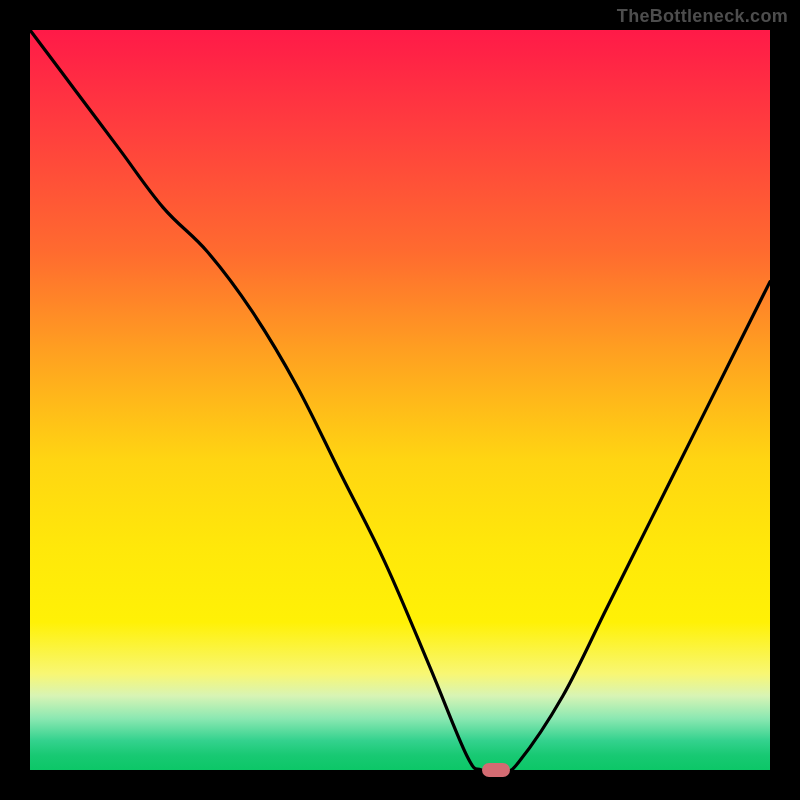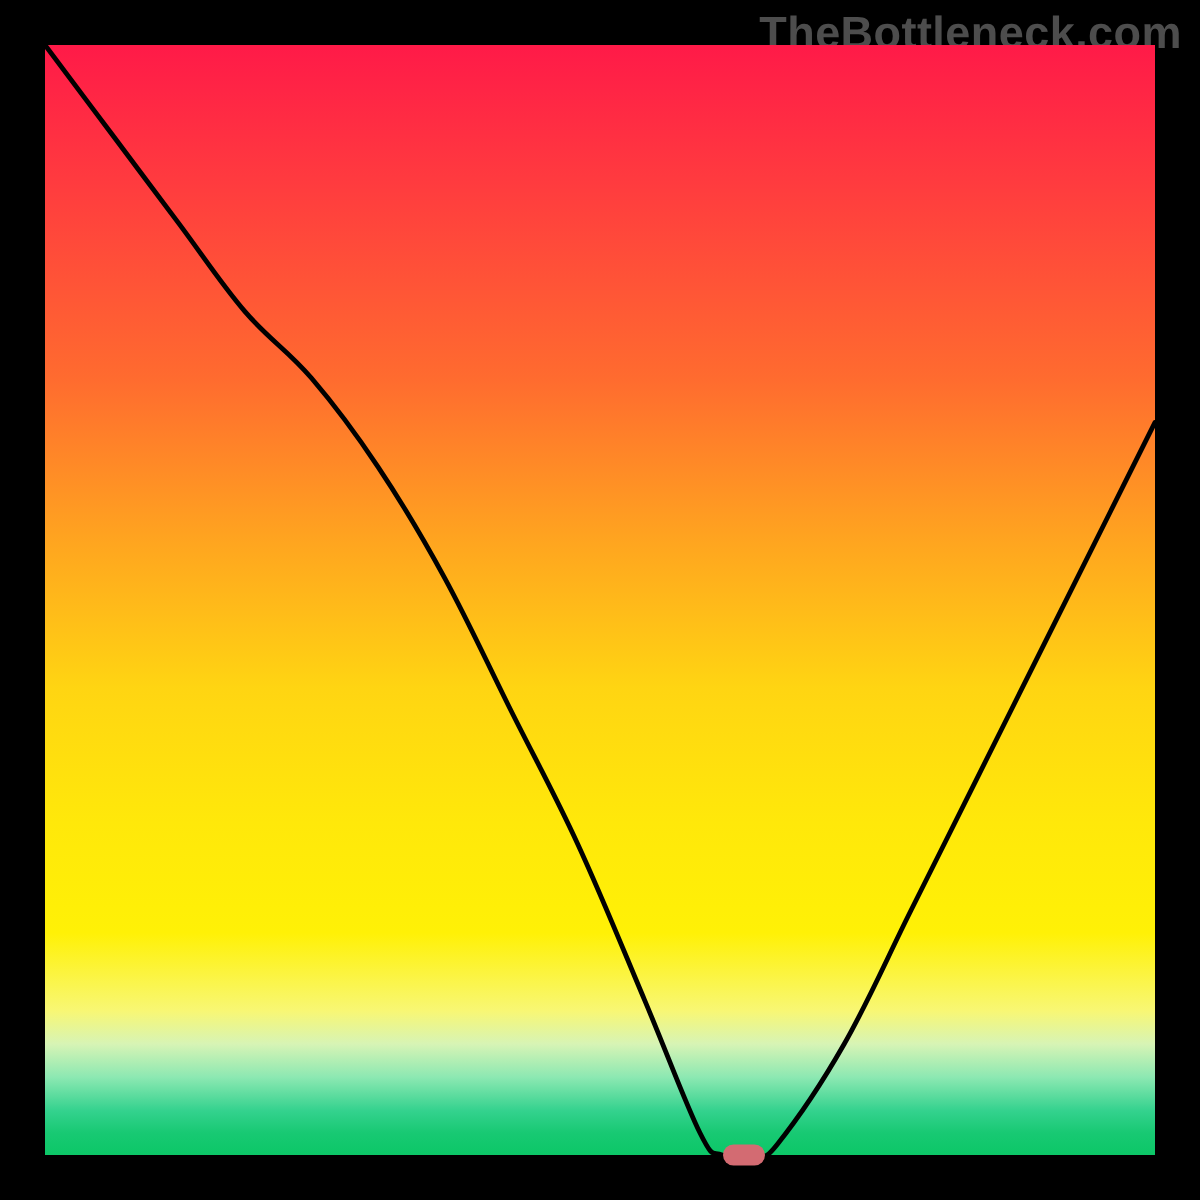--- a/index.html
+++ b/index.html
@@ -38,21 +38,21 @@
       #34d28e 96%,
       #18c973 98%,
       #0cc767 100%
     );
   }
   .watermark {
     position: absolute;
     top: 6px;
     right: 12px;
     font-family: Arial, Helvetica, sans-serif;
-    font-size: 30px;
+    font-size: 18px;
     font-weight: 600;
     color: #4d4d4d;
     letter-spacing: 0.3px;
   }
   svg.curve {
     position: absolute;
     left: 0;
     top: 0;
     width: 740px;
     height: 740px;

